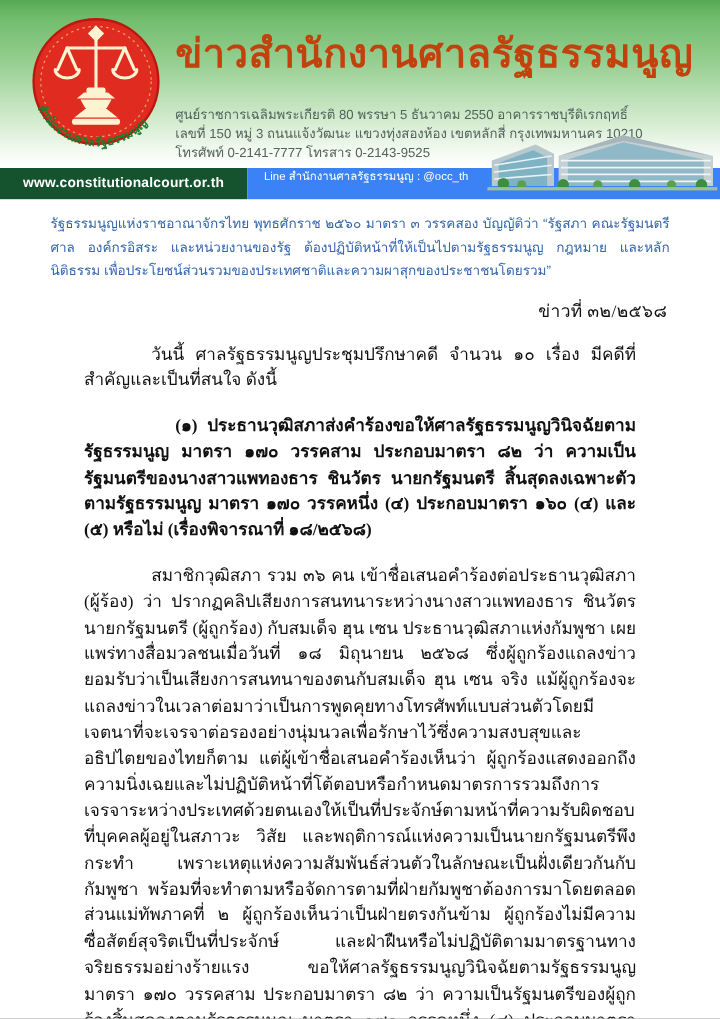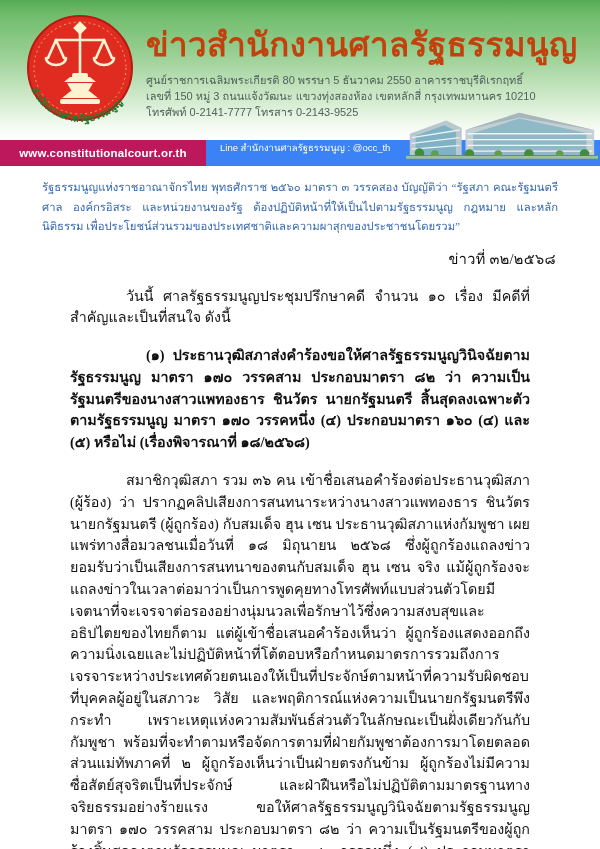--- a/index.html
+++ b/index.html
@@ -21,42 +21,42 @@
   }
   .logo { position: absolute; left: 20px; top: 10px; width: 120px; height: 128px; }
   .head-text { position: absolute; left: 146px; top: 20px; width: 446px; }
   .brand-title {
     font-family: "Liberation Sans", "DejaVu Sans", sans-serif;
     font-size: 33px; font-weight: bold; color: #c2410c;
     letter-spacing: 0.5px; line-height: 50px; white-space: nowrap;
   }
   .addr {
     font-family: "Liberation Sans", "DejaVu Sans", sans-serif;
-    margin-top: 2px; color: #51635c; font-size: 11px; line-height: 16px;
+    margin-top: 18px; color: #51635c; font-size: 11px; line-height: 16px;
   }
   .contact-bar {
     position: absolute; left: 0; bottom: 0; width: 100%; height: 26px;
     display: flex; font-family: "Liberation Sans", "DejaVu Sans", sans-serif;
   }
   .bar-red {
-    width: 206px; background: #be185d; color: #fff;
+    width: 206px; background: #14532d; color: #fff;
     display: flex; align-items: center; justify-content: center;
     font-size: 11.5px; font-weight: bold; letter-spacing: 0.2px;
   }
   .bar-blue {
     flex: 1; background: #3b82f6; color: #fff;
     font-size: 9.5px; line-height: 11.5px; padding: 2px 0 0 14px;
   }
   .building { position: absolute; right: 2px; bottom: 7px; width: 192px; height: 58px; }
 
   
   .quote {
     margin: 12px 42px 0 42px;
     color: #3566ad;
-    font-family: Liberation Serif, serif;
+    font-family: Liberation Sans, sans-serif;
     font-size: 11.3px; line-height: 19.5px;
     text-align: justify;
   }
 
   
   .news-meta { text-align: right; margin: 10px 44px 0 0; color: #111; }
   .news-no   { font-size: 14.5px; letter-spacing: 0.3px; margin-left: 20px; }
   .news-date { font-size: 14.5px; font-weight: bold; margin-top: 5px; letter-spacing: 0.3px; }
 
   

